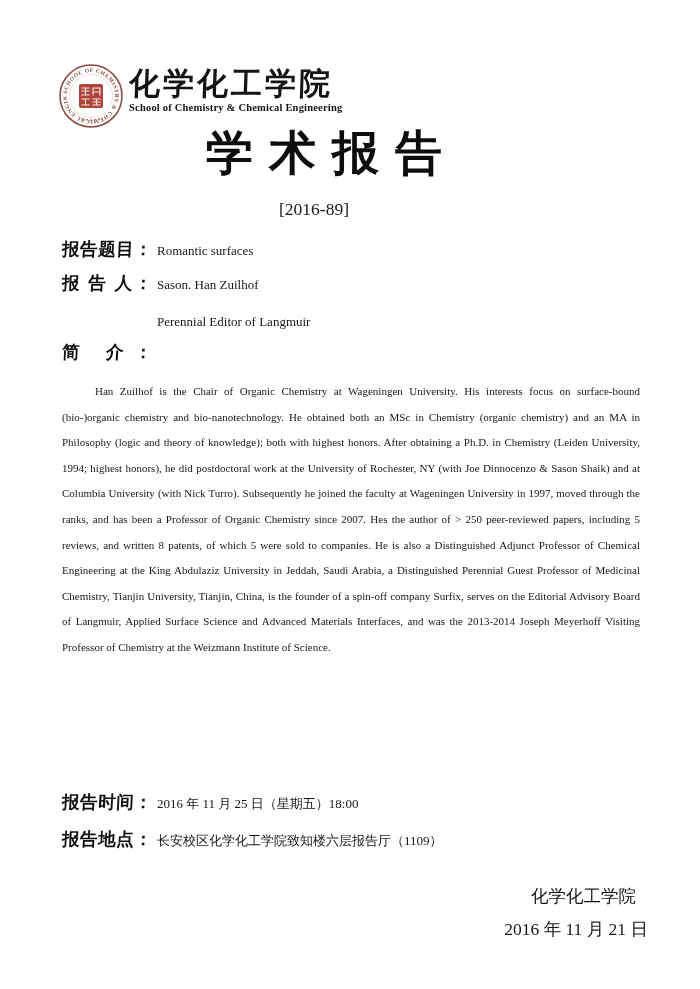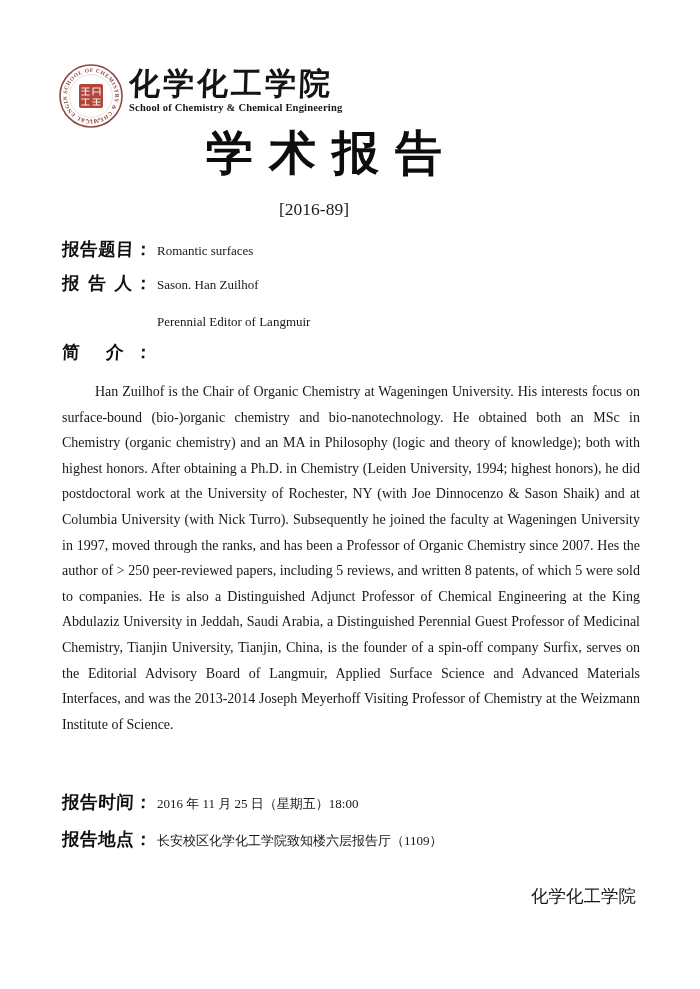--- a/index.html
+++ b/index.html
@@ -99,21 +99,21 @@
     color: #171717;
   }
   .field-indent { flex: 0 0 90px; width: 90px; }
 
   
   .bio {
     position: absolute;
     top: 379px;
     left: 62px;
     width: 578px;
-    font-size: 14px;
+    font-size: 11px;
     line-height: 25.6px;
     text-align: justify;
     text-indent: 33px;
     color: #171717;
     font-family: Liberation Serif, serif;
   }
 
   
   .footer-signature, .footer-date {
     position: absolute;
@@ -192,14 +192,15 @@
   <div class="field-row" style="top:792px">
     <span class="field-label">报告时间：</span>
     <span class="field-value">2016 年 11 月 25 日（星期五）18:00</span>
   </div>
   <div class="field-row" style="top:829px">
     <span class="field-label">报告地点：</span>
     <span class="field-value">长安校区化学化工学院致知楼六层报告厅（1109）</span>
   </div>
 
   <div class="footer-signature">化学化工学院</div>
+  <div class="footer-date">2016 年 11 月 21 日</div>
 
 </div>
 
 </body></html>

